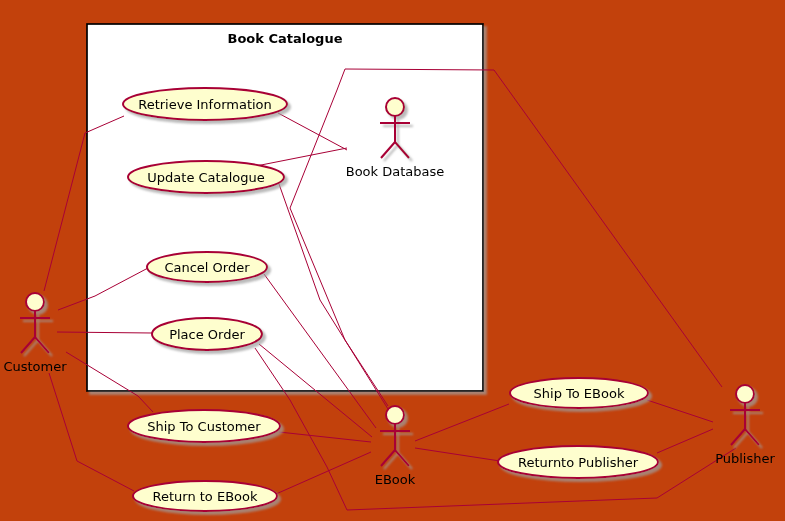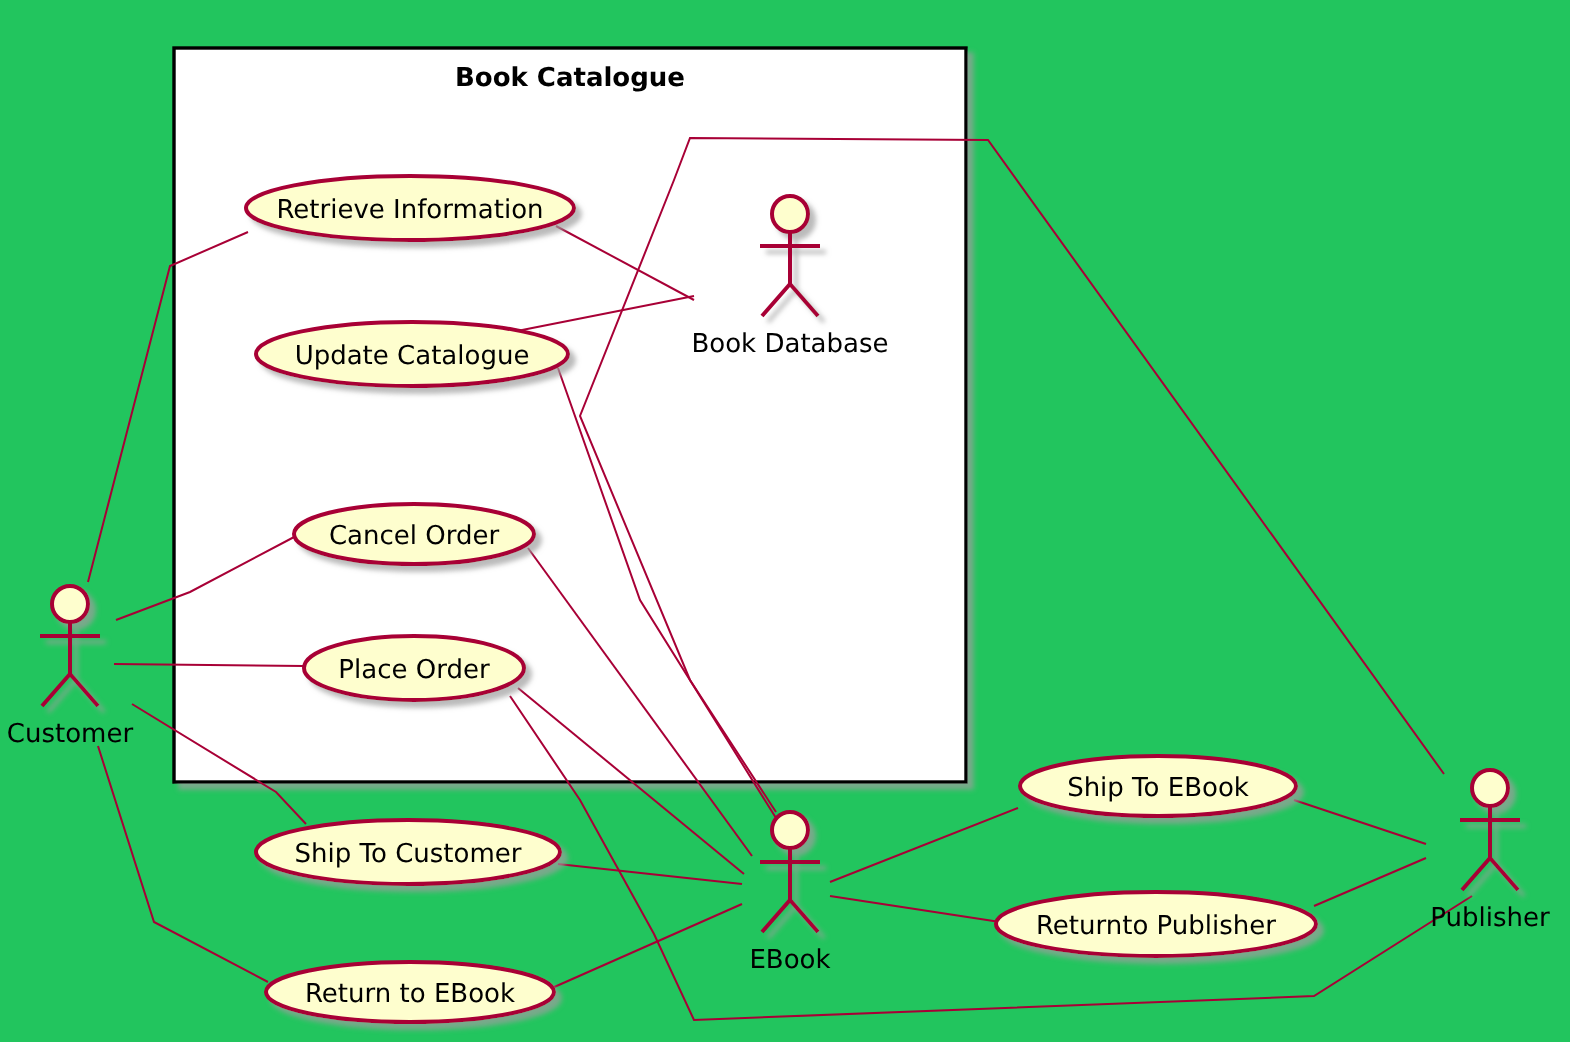--- a/index.html
+++ b/index.html
@@ -1,17 +1,17 @@
 <!DOCTYPE html>
 <html><head>
 <meta charset="utf-8">
 <style>
   html,body{margin:0;padding:0;background:#ffffff;}
   body{font-family:"DejaVu Sans","Liberation Sans",sans-serif;}
-  .stage{position:relative;width:785px;height:521px;background:#22c55e;overflow:hidden;}
+  .stage{position:relative;width:785px;height:521px;background:#c2410c;overflow:hidden;}
   svg text{font-family:"DejaVu Sans","Liberation Sans",sans-serif;font-size:13px;fill:#000;}
   svg text.boundary-title{font-weight:bold;font-size:13px;}
 </style>
 </head>
 <body>
 
 <div class="stage">
   <svg id="diagram-svg" width="785" height="521" viewBox="0 0 785 521" xmlns="http://www.w3.org/2000/svg">
       <defs>
         <filter id="ds" x="-20%" y="-20%" width="150%" height="150%">

